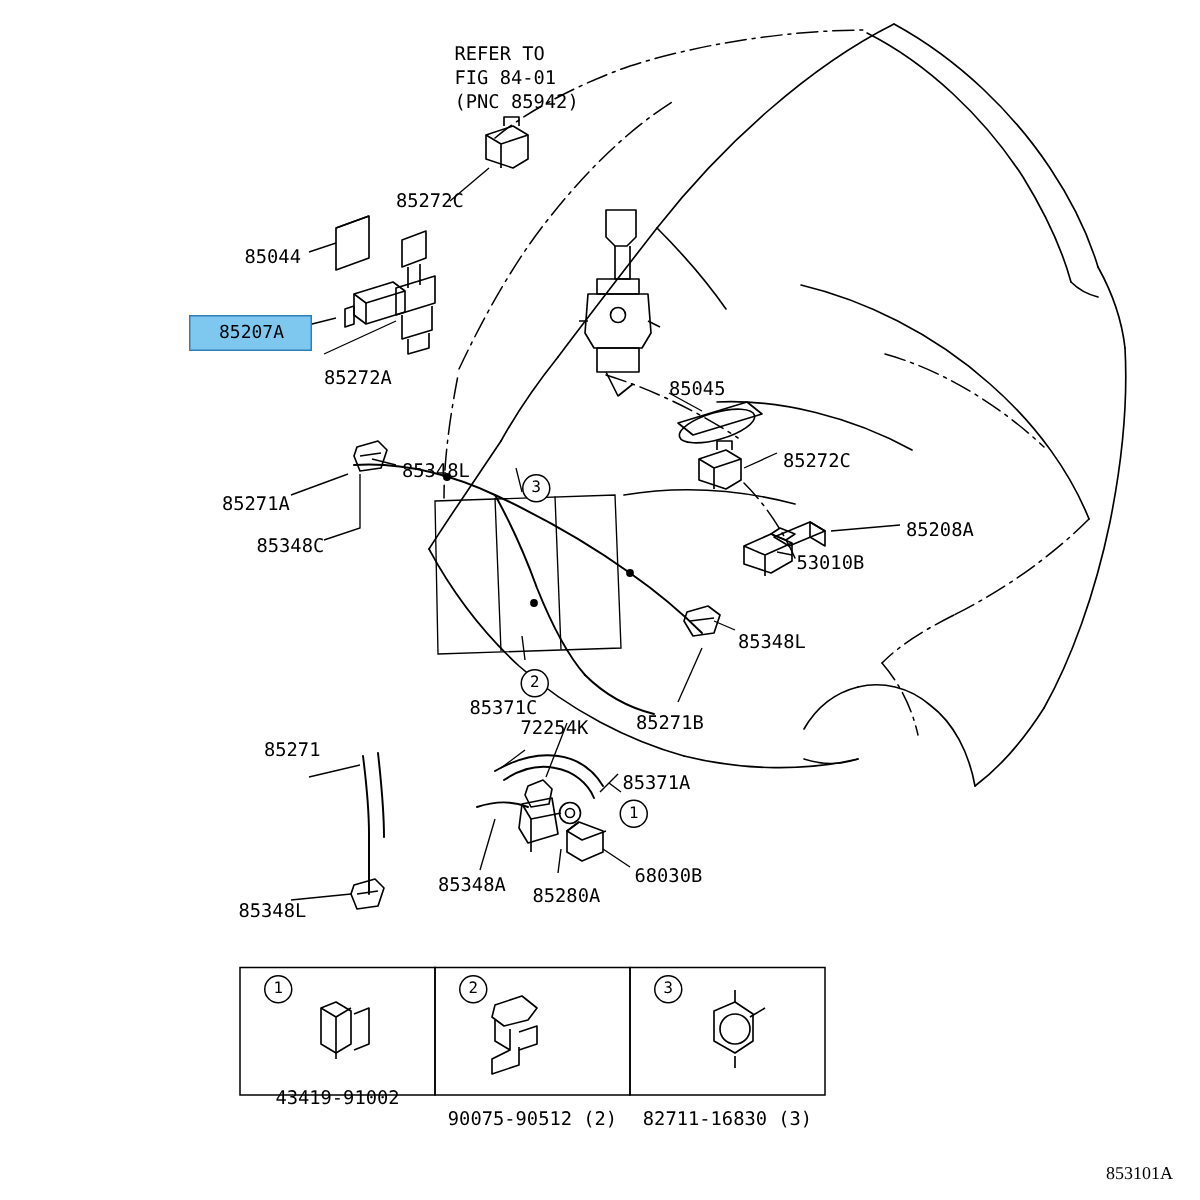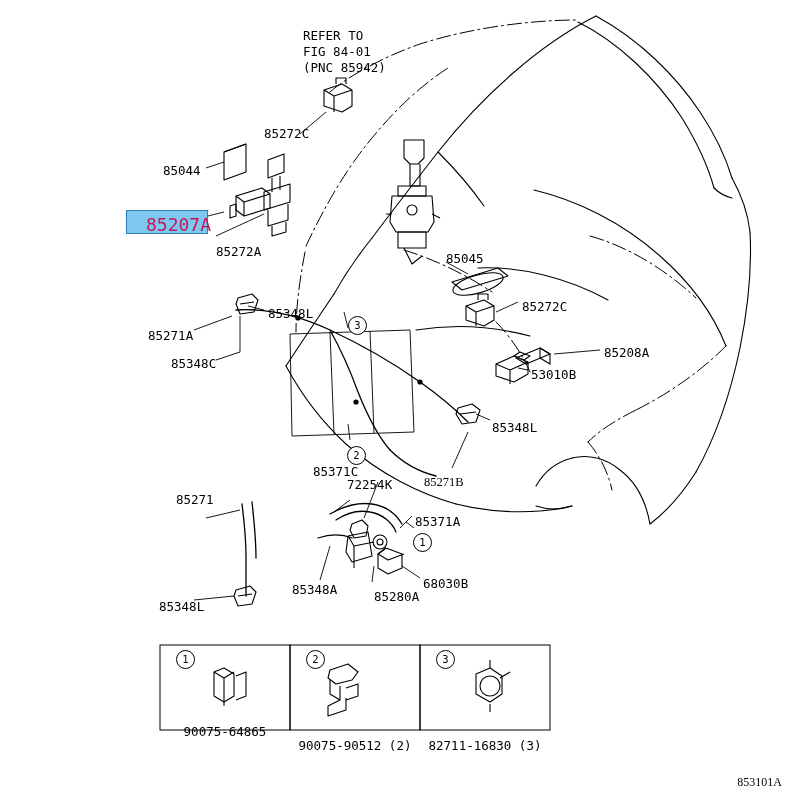--- a/index.html
+++ b/index.html
@@ -34,22 +34,22 @@
     line-height: 15px;
   }
   .hl {
     position: absolute;
     background: #7ec8f0;
     border: 1px solid #2e7fb8;
   }
   .hl-text {
     position: absolute;
     font-family: "DejaVu Sans Mono", monospace;
-    font-size: 18px;
-    color: #be185d;
+    font-size: 12px;
+    color: #000000;
     white-space: pre;
   }
   .circ {
     position: absolute;
     width: 17px;
     height: 17px;
     border: 1px solid #000;
     border-radius: 50%;
     font-family: "DejaVu Sans Mono", monospace;
     font-size: 10.5px;
@@ -287,37 +287,37 @@
   <div class="lbl" style="left:163px; top:164px;">85044</div>
   <div class="lbl" style="left:216px; top:245px;">85272A</div>
   <div class="lbl" style="left:446px; top:252px;">85045</div>
   <div class="lbl" style="left:522px; top:300px;">85272C</div>
   <div class="lbl" style="left:268px; top:307px;">85348L</div>
   <div class="lbl" style="left:148px; top:329px;">85271A</div>
   <div class="lbl" style="left:604px; top:346px;">85208A</div>
   <div class="lbl" style="left:171px; top:357px;">85348C</div>
   <div class="lbl" style="left:531px; top:368px;">53010B</div>
   <div class="lbl" style="left:492px; top:421px;">85348L</div>
-  <div class="lbl" style="left:424px; top:475px;font-family:Liberation Serif, serif;">85271B</div>
+  <div class="lbl" style="left:424px; top:475px;">85271B</div>
   <div class="lbl" style="left:347px; top:478px;">72254K</div>
   <div class="lbl" style="left:313px; top:465px;">85371C</div>
   <div class="lbl" style="left:415px; top:515px;">85371A</div>
   <div class="lbl" style="left:176px; top:493px;">85271</div>
   <div class="lbl" style="left:423px; top:577px;">68030B</div>
   <div class="lbl" style="left:292px; top:583px;">85348A</div>
-  <div class="lbl" style="left:374px; top:590px;">85280A</div>
+  <div class="lbl" style="left:355px; top:590px;">85280A</div>
   <div class="lbl" style="left:159px; top:600px;">85348L</div>
 
   <div class="circ" style="left:348px; top:316px;">3</div>
   <div class="circ" style="left:347px; top:446px;">2</div>
   <div class="circ" style="left:413px; top:533px;">1</div>
 
   <div class="circ" style="left:176px; top:650px;">1</div>
   <div class="circ" style="left:306px; top:650px;">2</div>
   <div class="circ" style="left:436px; top:650px;">3</div>
 
-  <div class="legend-cell-label" style="left:160px; top:724px; width:130px;">90075-64865</div>
+  <div class="legend-cell-label" style="left:160px; top:724px; width:130px;">43419-91002</div>
   <div class="legend-cell-label" style="left:285px; top:738px; width:140px;">90075-90512 (2)</div>
   <div class="legend-cell-label" style="left:415px; top:738px; width:140px;">82711-16830 (3)</div>
 
   <div class="footer">853101A</div>
 
 </div>
 
 </body></html>

